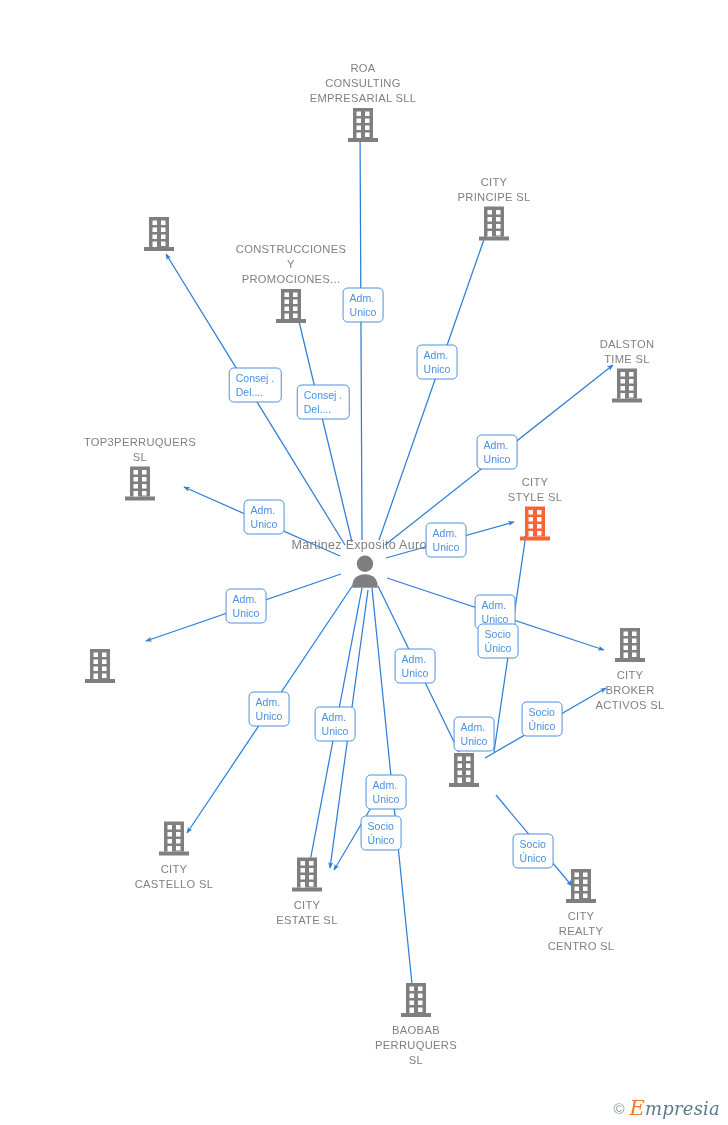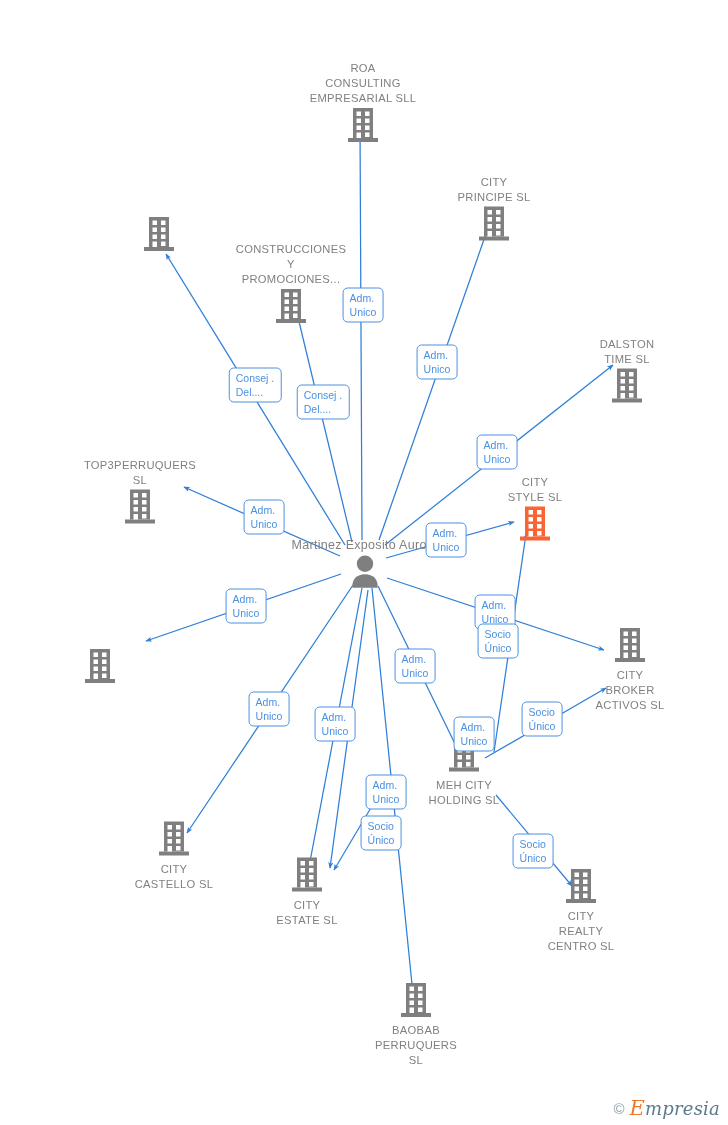--- a/index.html
+++ b/index.html
@@ -138,21 +138,21 @@
             <rect x="9.5" y="4.5" width="4.5" height="4.5" fill="#fff"></rect>
             <rect x="18" y="4.5" width="4.5" height="4.5" fill="#fff"></rect>
             <rect x="9.5" y="11.5" width="4.5" height="4.5" fill="#fff"></rect>
             <rect x="18" y="11.5" width="4.5" height="4.5" fill="#fff"></rect>
             <rect x="9.5" y="18.5" width="4.5" height="4.5" fill="#fff"></rect>
             <rect x="18" y="18.5" width="4.5" height="4.5" fill="#fff"></rect>
             <rect x="9.5" y="25.5" width="4.5" height="5.5" fill="#fff"></rect>
             <rect x="18" y="25.5" width="4.5" height="4.5" fill="#fff"></rect>
           </svg></span>
       </div>
-      <div class="node above" style="left: 140px; top: 493px;">
+      <div class="node above" style="left: 140px; top: 470px;">
         <span class="lbl">TOP3PERRUQUERS
 SL</span>
         <span class="ico"><svg width="32" height="36" viewBox="0 0 32 36" xmlns="http://www.w3.org/2000/svg">
             <rect x="6" y="1" width="20" height="30" fill="#7f7f7f"></rect>
             <rect x="1" y="31" width="30" height="4" fill="#7f7f7f"></rect>
             <rect x="9.5" y="4.5" width="4.5" height="4.5" fill="#fff"></rect>
             <rect x="18" y="4.5" width="4.5" height="4.5" fill="#fff"></rect>
             <rect x="9.5" y="11.5" width="4.5" height="4.5" fill="#fff"></rect>
             <rect x="18" y="11.5" width="4.5" height="4.5" fill="#fff"></rect>
             <rect x="9.5" y="18.5" width="4.5" height="4.5" fill="#fff"></rect>
@@ -214,22 +214,20 @@
             <rect x="1" y="31" width="30" height="4" fill="#7f7f7f"></rect>
             <rect x="9.5" y="4.5" width="4.5" height="4.5" fill="#fff"></rect>
             <rect x="18" y="4.5" width="4.5" height="4.5" fill="#fff"></rect>
             <rect x="9.5" y="11.5" width="4.5" height="4.5" fill="#fff"></rect>
             <rect x="18" y="11.5" width="4.5" height="4.5" fill="#fff"></rect>
             <rect x="9.5" y="18.5" width="4.5" height="4.5" fill="#fff"></rect>
             <rect x="18" y="18.5" width="4.5" height="4.5" fill="#fff"></rect>
             <rect x="9.5" y="25.5" width="4.5" height="5.5" fill="#fff"></rect>
             <rect x="18" y="25.5" width="4.5" height="4.5" fill="#fff"></rect>
           </svg></span>
-        <span class="lbl">MEH CITY
-HOLDING  SL</span>
       </div>
       <div class="node below" style="left: 174px; top: 856px;">
         <span class="ico"><svg width="32" height="36" viewBox="0 0 32 36" xmlns="http://www.w3.org/2000/svg">
             <rect x="6" y="1" width="20" height="30" fill="#7f7f7f"></rect>
             <rect x="1" y="31" width="30" height="4" fill="#7f7f7f"></rect>
             <rect x="9.5" y="4.5" width="4.5" height="4.5" fill="#fff"></rect>
             <rect x="18" y="4.5" width="4.5" height="4.5" fill="#fff"></rect>
             <rect x="9.5" y="11.5" width="4.5" height="4.5" fill="#fff"></rect>
             <rect x="18" y="11.5" width="4.5" height="4.5" fill="#fff"></rect>
             <rect x="9.5" y="18.5" width="4.5" height="4.5" fill="#fff"></rect>

